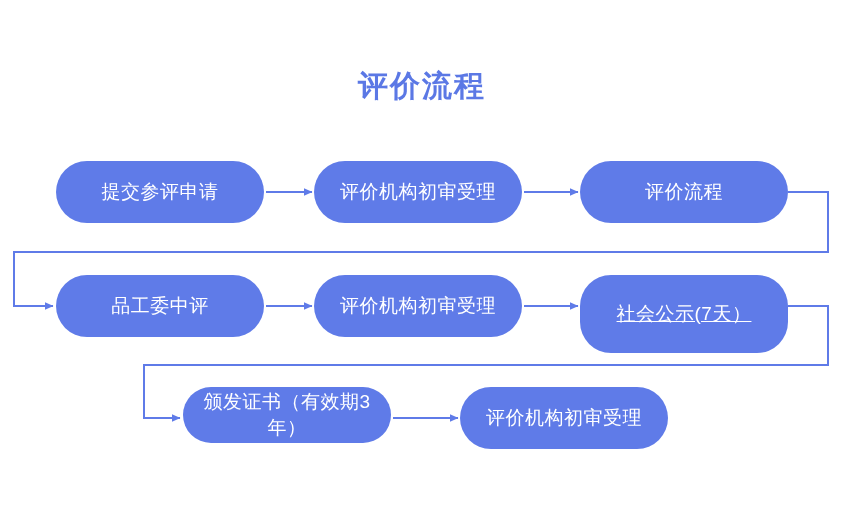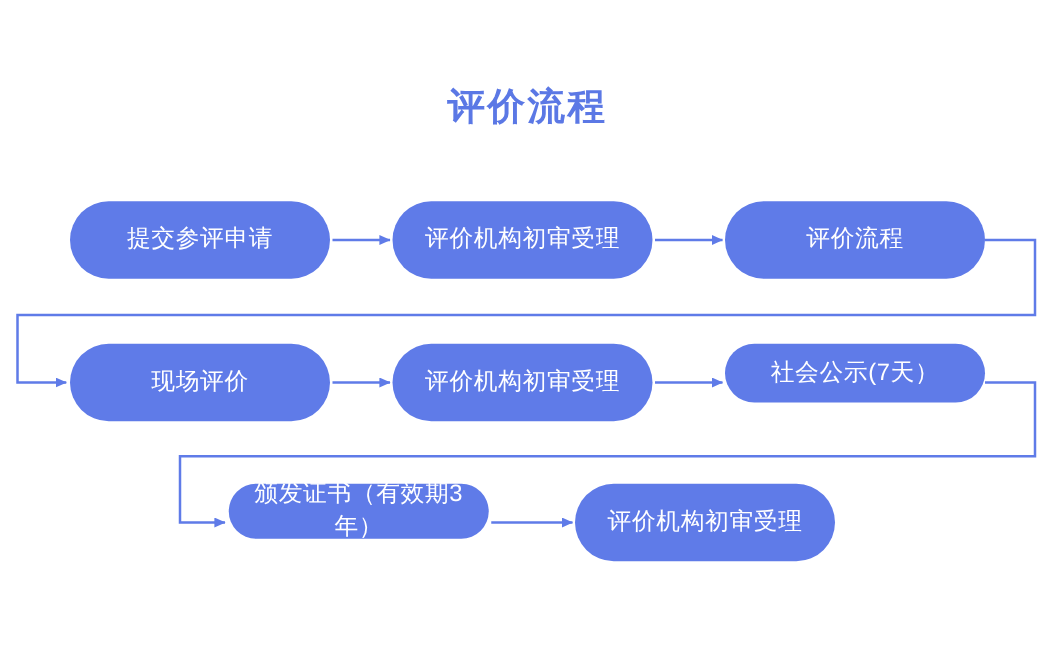--- a/index.html
+++ b/index.html
@@ -82,23 +82,23 @@
 
     <line x1="393" y1="418" x2="458" y2="418" stroke="#5f7be8" stroke-width="2" marker-end="url(#arrowhead)"></line>
   </svg>
 
   <div class="node" style="left:314px; top:161px; width:208px; height:62px;">评价机构初审受理</div>
 
   <div class="node" style="left:56px; top:161px; width:208px; height:62px;">提交参评申请</div>
 
   <div class="node" style="left:580px; top:161px; width:208px; height:62px;">评价流程</div>
 
-  <div class="node" style="left:56px; top:275px; width:208px; height:62px;">现场评价</div>
+  <div class="node" style="left:56px; top:275px; width:208px; height:62px;">品工委中评</div>
 
   <div class="node" style="left:314px; top:275px; width:208px; height:62px;">评价机构初审受理</div>
 
-  <div class="node" style="left:580px; top:275px; width:208px; height:47px;">社会公示(7天）</div>
+  <div class="node" style="left:580px; top:275px; width:208px; height:78px;text-decoration:underline;">社会公示(7天）</div>
 
-  <div class="node" style="left:183px; top:387px; width:208px; height:44px;">颁发证书（有效期3年）</div>
+  <div class="node" style="left:183px; top:387px; width:208px; height:56px;">颁发证书（有效期3年）</div>
 
   <div class="node" style="left:460px; top:387px; width:208px; height:62px;">评价机构初审受理</div>
 
 </div>
 
 </body></html>

